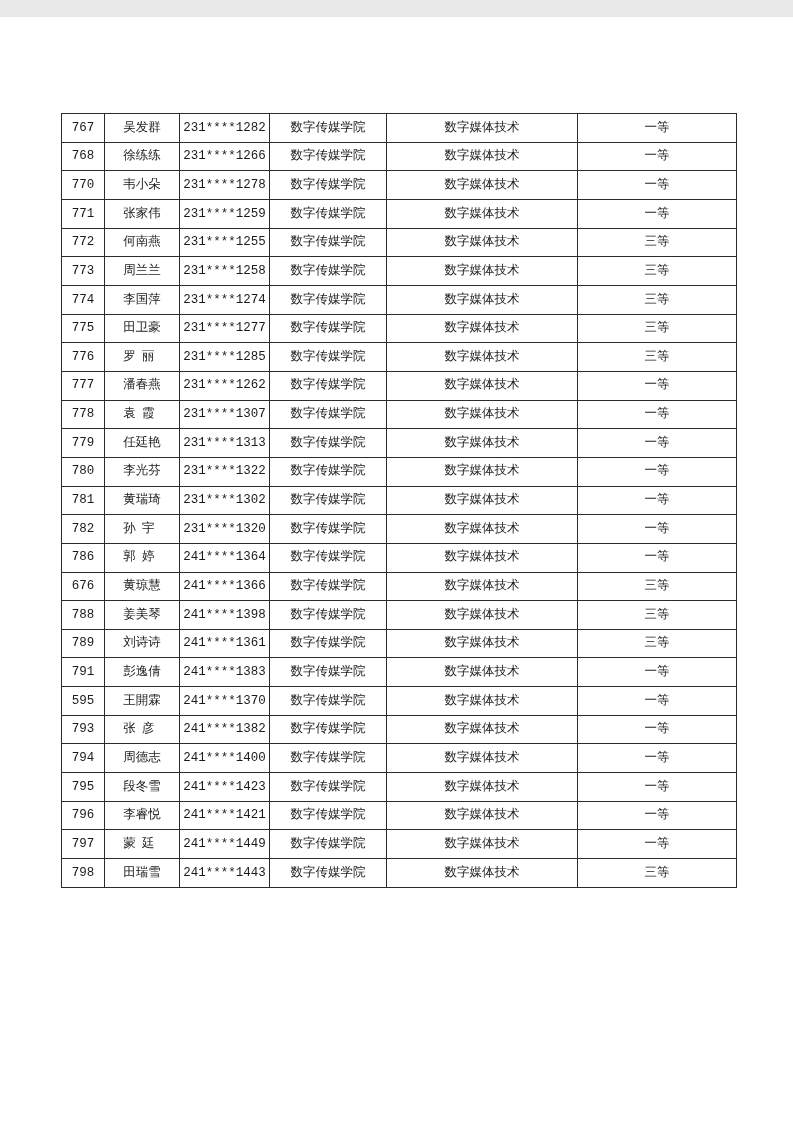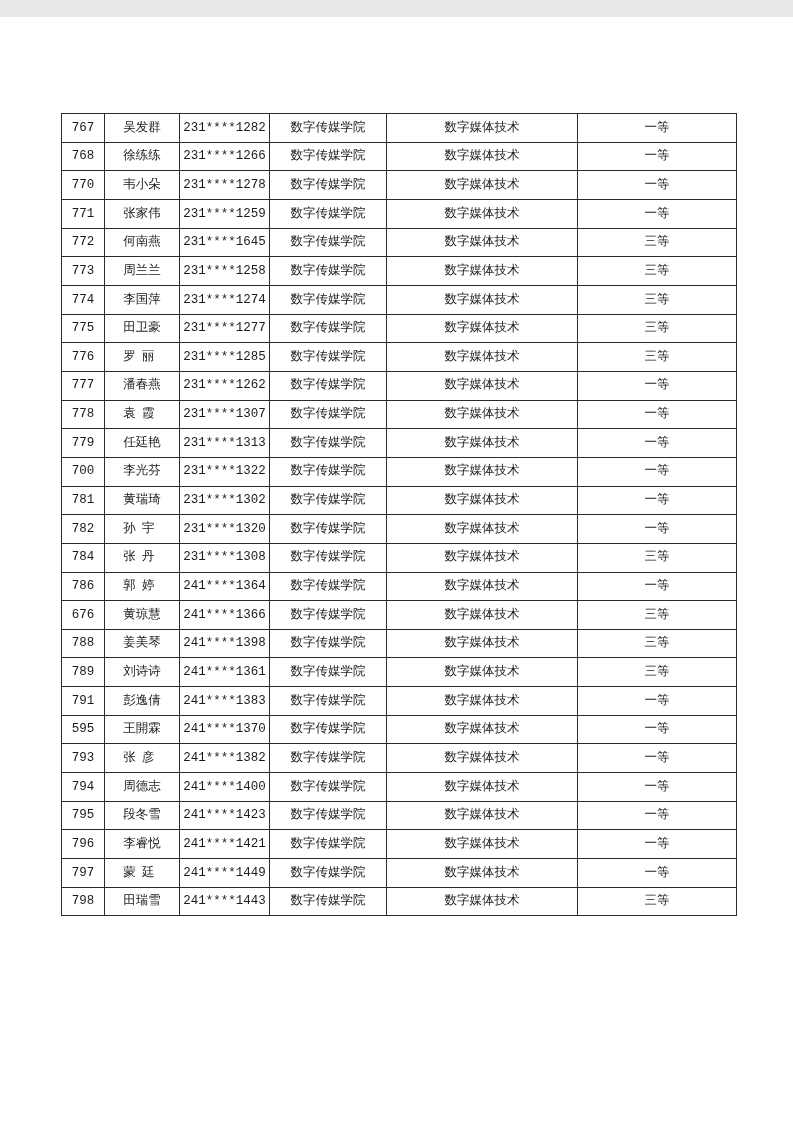--- a/index.html
+++ b/index.html
@@ -90,21 +90,21 @@
           <td>771</td>
           <td>张家伟</td>
           <td>231****1259</td>
           <td>数字传媒学院</td>
           <td>数字媒体技术</td>
           <td>一等</td>
         </tr>
         <tr>
           <td>772</td>
           <td>何南燕</td>
-          <td>231****1645</td>
+          <td>231****1255</td>
           <td>数字传媒学院</td>
           <td>数字媒体技术</td>
           <td>三等</td>
         </tr>
         <tr>
           <td>773</td>
           <td>周兰兰</td>
           <td>231****1258</td>
           <td>数字传媒学院</td>
           <td>数字媒体技术</td>
@@ -152,21 +152,21 @@
         </tr>
         <tr>
           <td>779</td>
           <td>任廷艳</td>
           <td>231****1313</td>
           <td>数字传媒学院</td>
           <td>数字媒体技术</td>
           <td>一等</td>
         </tr>
         <tr>
-          <td>700</td>
+          <td>780</td>
           <td>李光芬</td>
           <td>231****1322</td>
           <td>数字传媒学院</td>
           <td>数字媒体技术</td>
           <td>一等</td>
         </tr>
         <tr>
           <td>781</td>
           <td>黄瑞琦</td>
           <td>231****1302</td>
@@ -174,28 +174,20 @@
           <td>数字媒体技术</td>
           <td>一等</td>
         </tr>
         <tr>
           <td>782</td>
           <td class="name-spaced">孙宇</td>
           <td>231****1320</td>
           <td>数字传媒学院</td>
           <td>数字媒体技术</td>
           <td>一等</td>
-        </tr>
-        <tr>
-          <td>784</td>
-          <td class="name-spaced">张丹</td>
-          <td>231****1308</td>
-          <td>数字传媒学院</td>
-          <td>数字媒体技术</td>
-          <td>三等</td>
         </tr>
         <tr>
           <td>786</td>
           <td class="name-spaced">郭婷</td>
           <td>241****1364</td>
           <td>数字传媒学院</td>
           <td>数字媒体技术</td>
           <td>一等</td>
         </tr>
         <tr>

